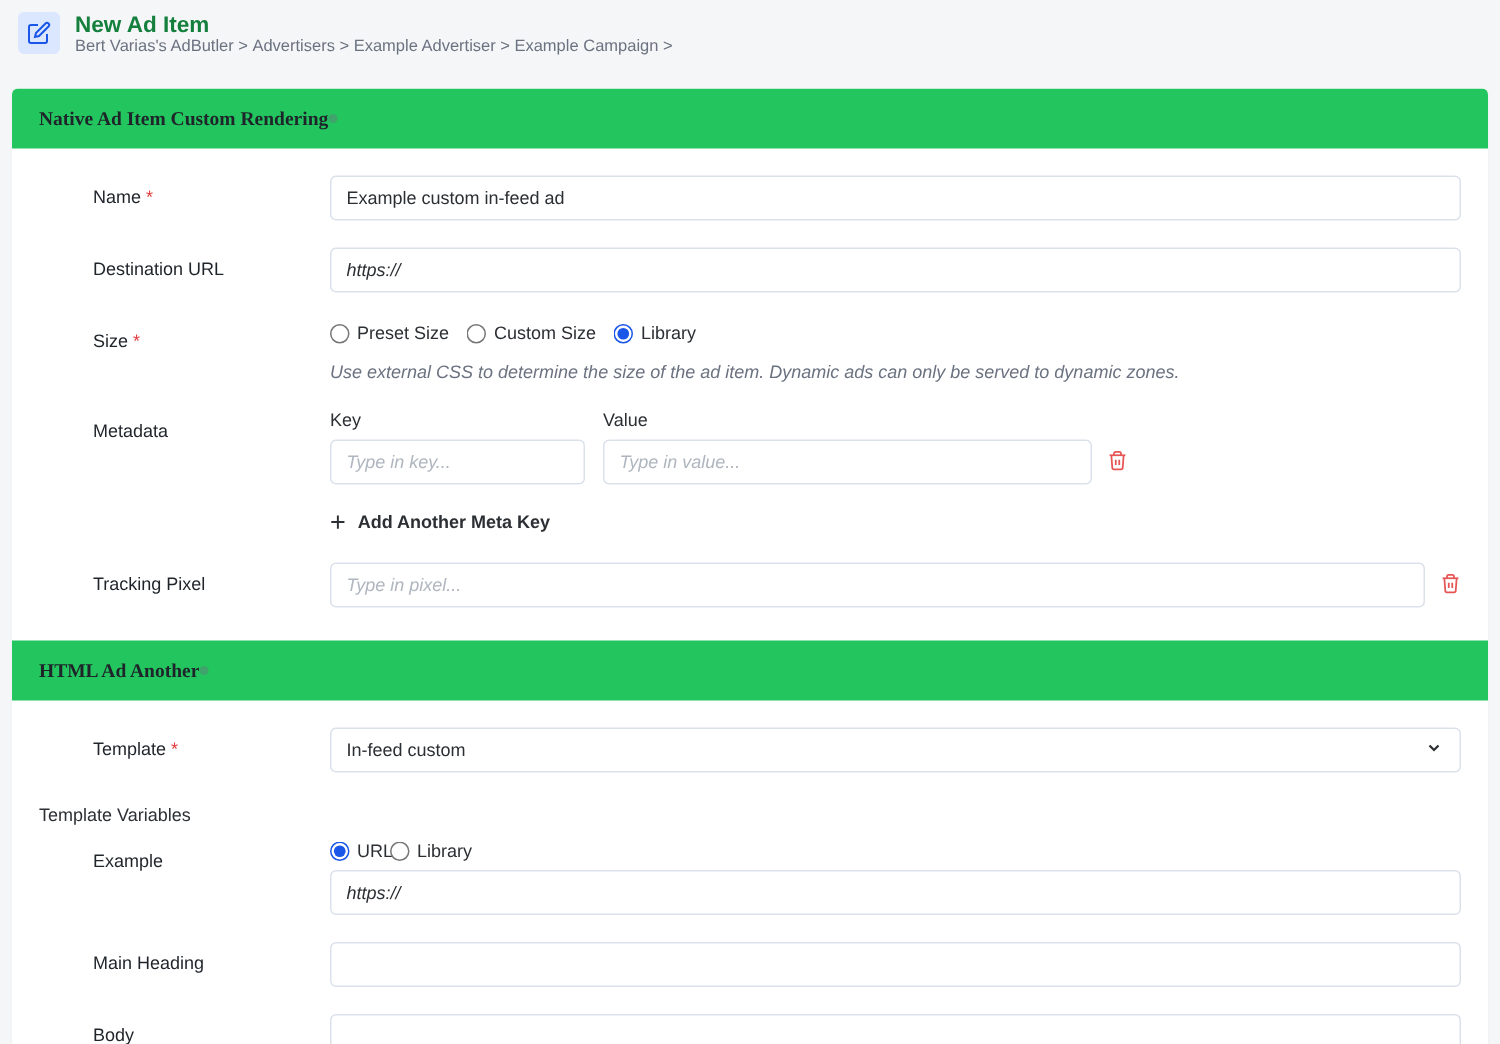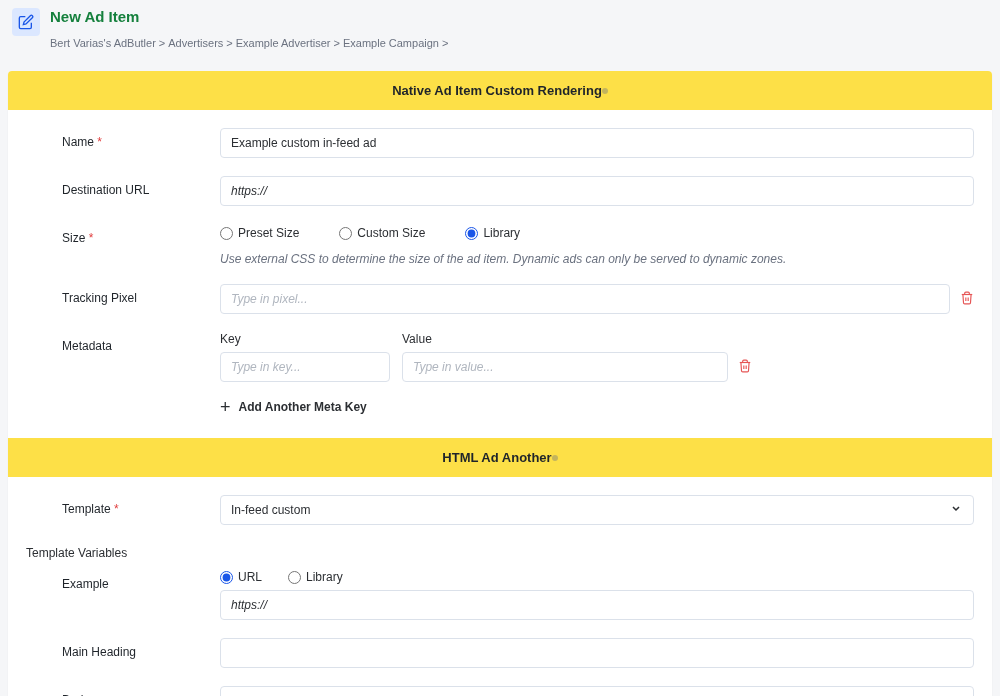--- a/index.html
+++ b/index.html
@@ -26,40 +26,41 @@
   color: #1a56e8;
 }
 .header-text h1 {
   font-size: 15px;
   font-weight: 700;
   color: #15803d;
 }
 .breadcrumb {
   font-size: 11px;
   color: #6b7280;
-  margin-top: 12px;
+  margin-top: 0;
 }
 .breadcrumb span { color: #6b7280; }
 .breadcrumb .sep { margin: 0 3px; }
 .card {
   background: #fff;
   margin: 14px 8px 0 8px;
   border-radius: 4px;
   box-shadow: 0 1px 2px rgba(0,0,0,0.05);
   overflow: hidden;
 }
 .section-header {
-  background: #fde047;
+  background: #22c55e;
   padding: 12px 18px;
   font-size: 13px;
   font-weight: 600;
   color: #1f242a;
   display: flex;
-  justify-content: center;
+  justify-content: flex-start;
   align-items: center;
+  font-family: Liberation Serif, serif;
 }
 .section-dot {
   width: 6px;
   height: 6px;
   background: #6b7280;
   border-radius: 50%;
   opacity: 0.4;
 }
 .section-body { padding: 18px 18px 22px 18px; }
 .row {
@@ -88,21 +89,21 @@
   padding: 7px 10px;
   font-size: 12px;
   color: #2c2f33;
   background: #fff;
   font-family: inherit;
 }
 input[type=text]::placeholder, textarea::placeholder { color: #b0b6bf; font-style: italic; }
 .placeholder-val { color: #6b7280; font-style: italic; }
 .radio-line {
   display: flex;
-  gap: 40px;
+  gap: 12px;
   padding: 2px 0 6px 0;
 }
 .radio-item { display: flex; align-items: center; gap: 5px; font-size: 12px; }
 input[type=radio] { accent-color: #1a56e8; cursor: pointer; }
 .help-text {
   font-size: 12px;
   color: #6b7280;
   font-style: italic;
   margin-top: 6px;
 }
@@ -204,35 +205,20 @@
           <label class="radio-item">
             <input type="radio" name="size" style="">
             <span>Custom Size</span>
           </label>
           <label class="radio-item">
             <input type="radio" name="size" checked="" style="">
             <span>Library</span>
           </label>
         </div>
         <div class="help-text">Use external CSS to determine the size of the ad item. Dynamic ads can only be served to dynamic zones.</div>
-      </div>
-    </div>
-
-    <div class="row">
-      <div class="label-col">Tracking Pixel</div>
-      <div class="field-col with-delete">
-        <input type="text" placeholder="Type in pixel..." style="">
-        <span class="delete-icon">
-          <svg width="14" height="14" viewBox="0 0 24 24" fill="none" stroke="currentColor" stroke-width="2">
-              <polyline points="3 6 5 6 21 6"></polyline>
-              <path d="M19 6l-1 14a2 2 0 0 1-2 2H8a2 2 0 0 1-2-2L5 6"></path>
-              <path d="M10 11v6M14 11v6"></path>
-              <path d="M8 6V4a2 2 0 0 1 2-2h4a2 2 0 0 1 2 2v2"></path>
-            </svg>
-        </span>
       </div>
     </div>
 
     <div class="row">
       <div class="label-col">Metadata</div>
       <div class="field-col">
         <div class="meta-row">
           <div class="meta-col">
             <div class="sub-label">Key</div>
             <input type="text" placeholder="Type in key..." style="">
@@ -252,20 +238,35 @@
             </div>
           </div>
         </div>
         <div class="add-another">
           <span class="plus-icon">+</span>
           <span>Add Another Meta Key</span>
         </div>
       </div>
     </div>
 
+    <div class="row">
+      <div class="label-col">Tracking Pixel</div>
+      <div class="field-col with-delete">
+        <input type="text" placeholder="Type in pixel..." style="">
+        <span class="delete-icon">
+          <svg width="14" height="14" viewBox="0 0 24 24" fill="none" stroke="currentColor" stroke-width="2">
+              <polyline points="3 6 5 6 21 6"></polyline>
+              <path d="M19 6l-1 14a2 2 0 0 1-2 2H8a2 2 0 0 1-2-2L5 6"></path>
+              <path d="M10 11v6M14 11v6"></path>
+              <path d="M8 6V4a2 2 0 0 1 2-2h4a2 2 0 0 1 2 2v2"></path>
+            </svg>
+        </span>
+      </div>
+    </div>
+
   </div>
 
   <div class="section-header">
     <span>HTML Ad Another</span>
     <span class="section-dot"></span>
   </div>
   <div class="section-body">
 
     <div class="row">
       <div class="label-col required">Template</div>

